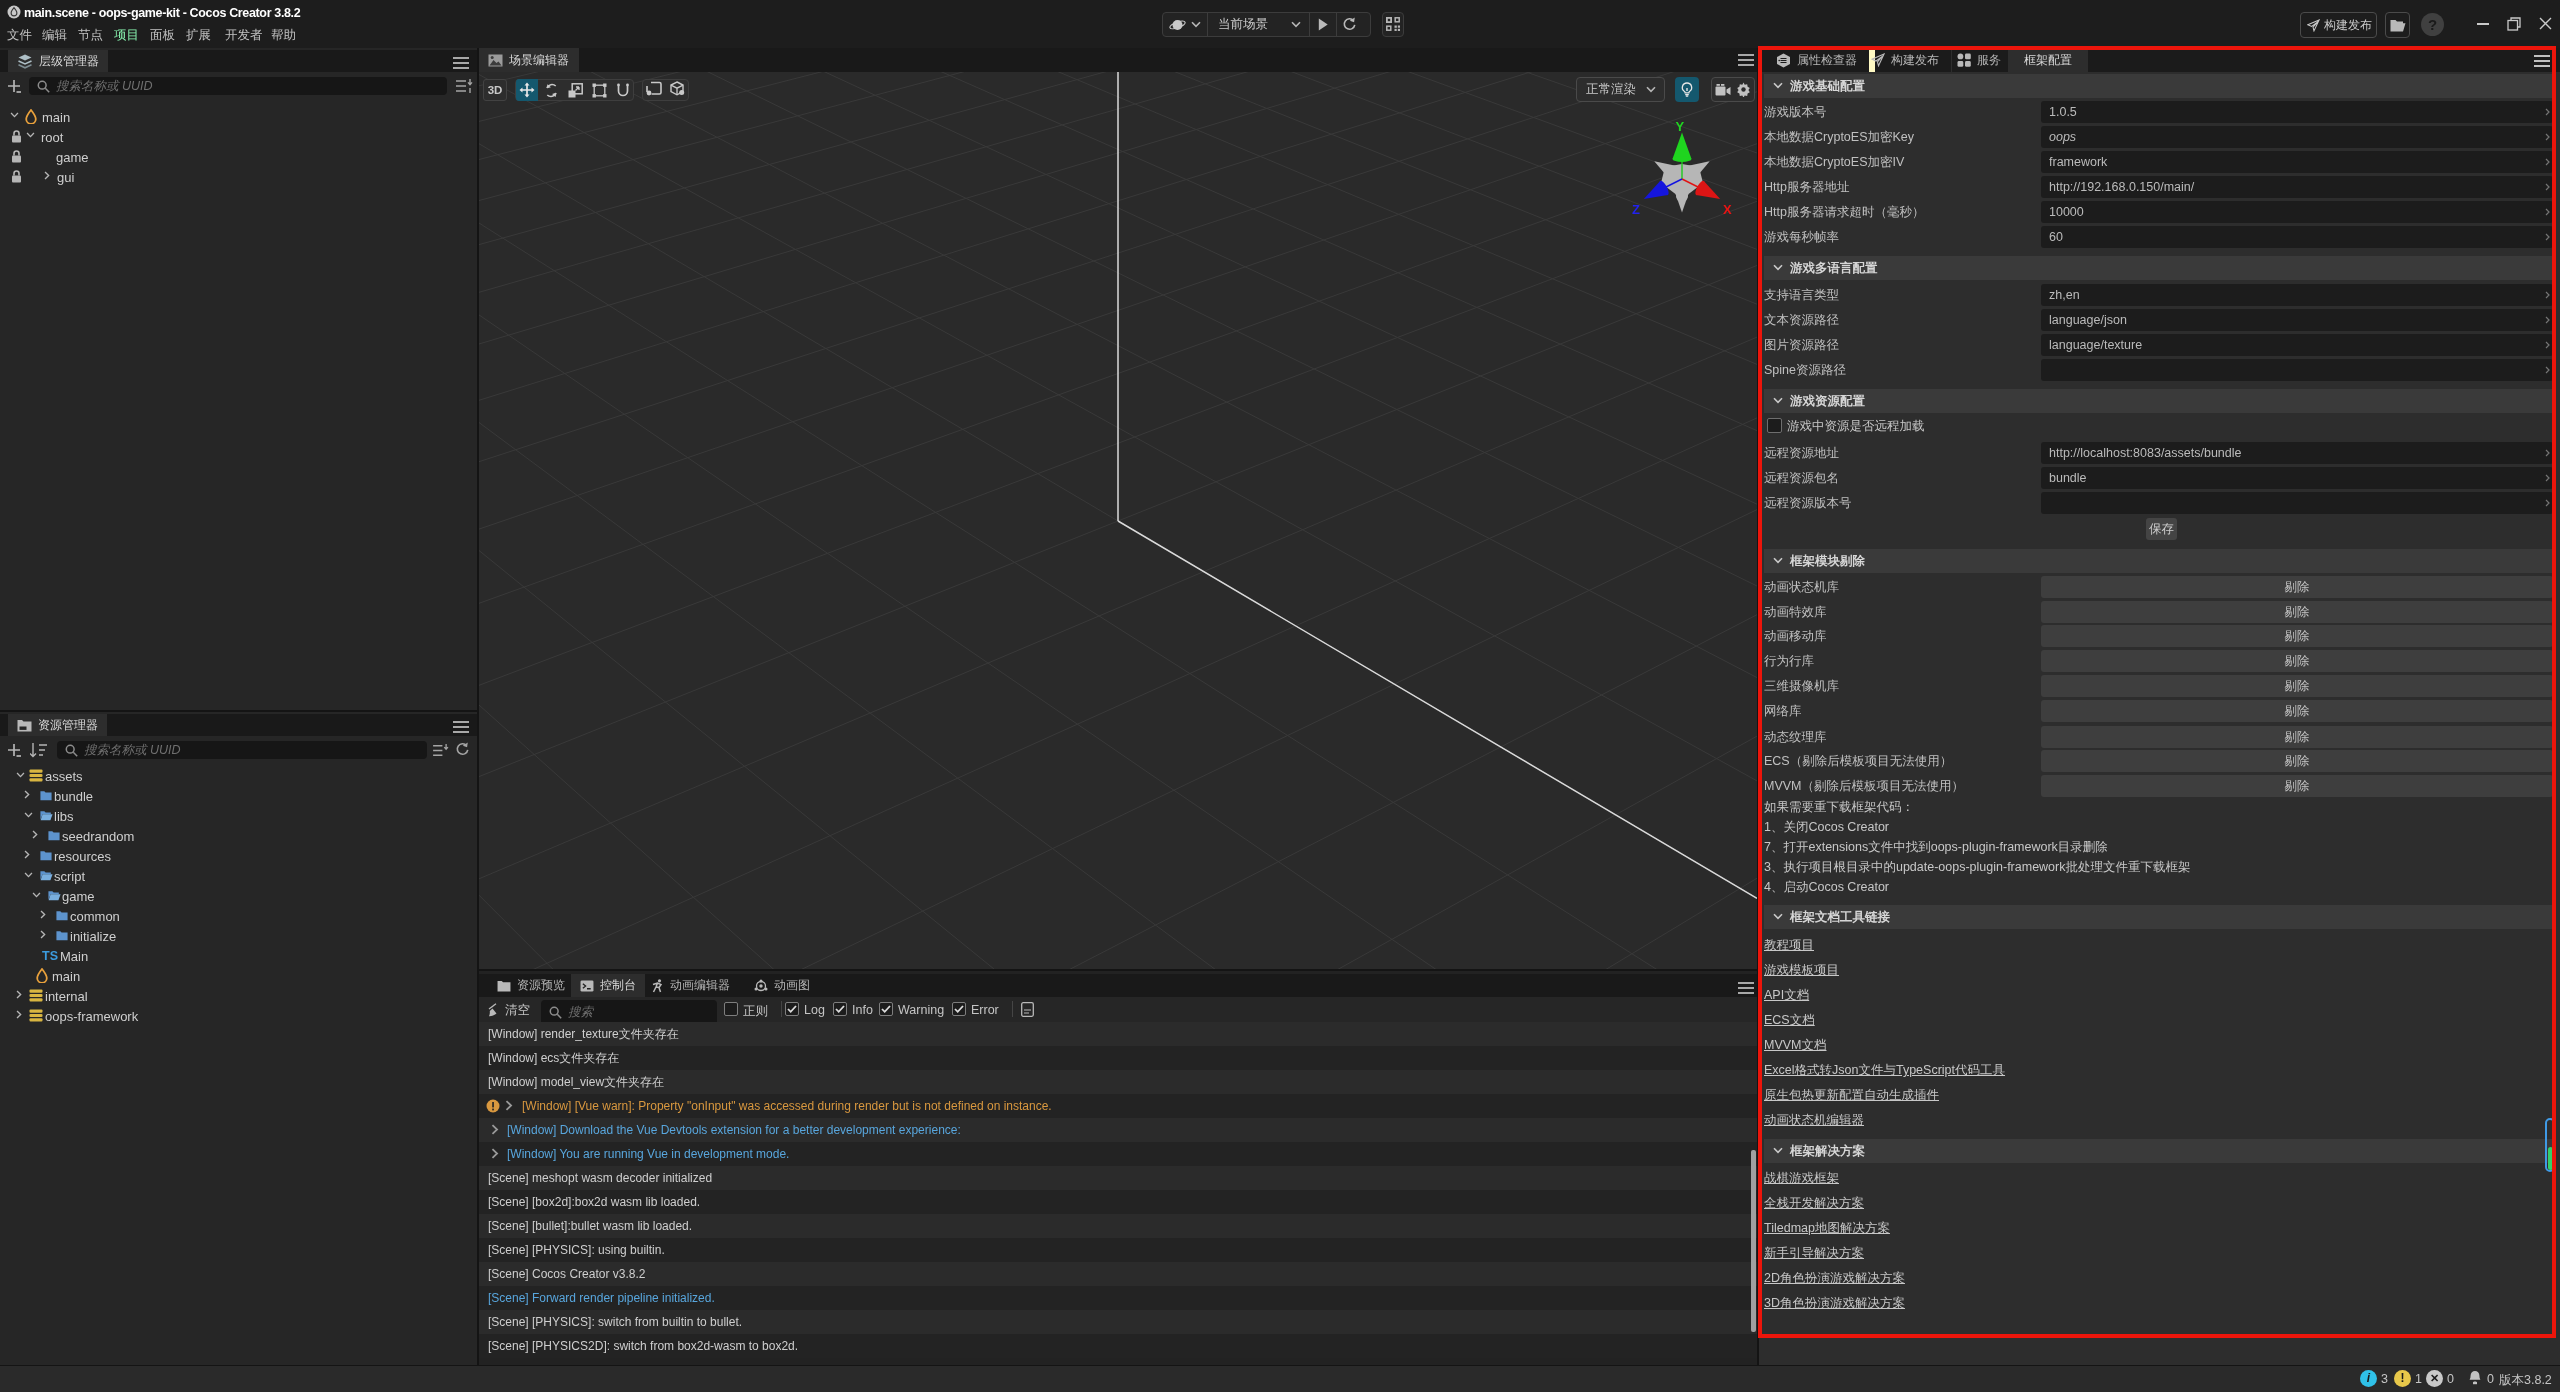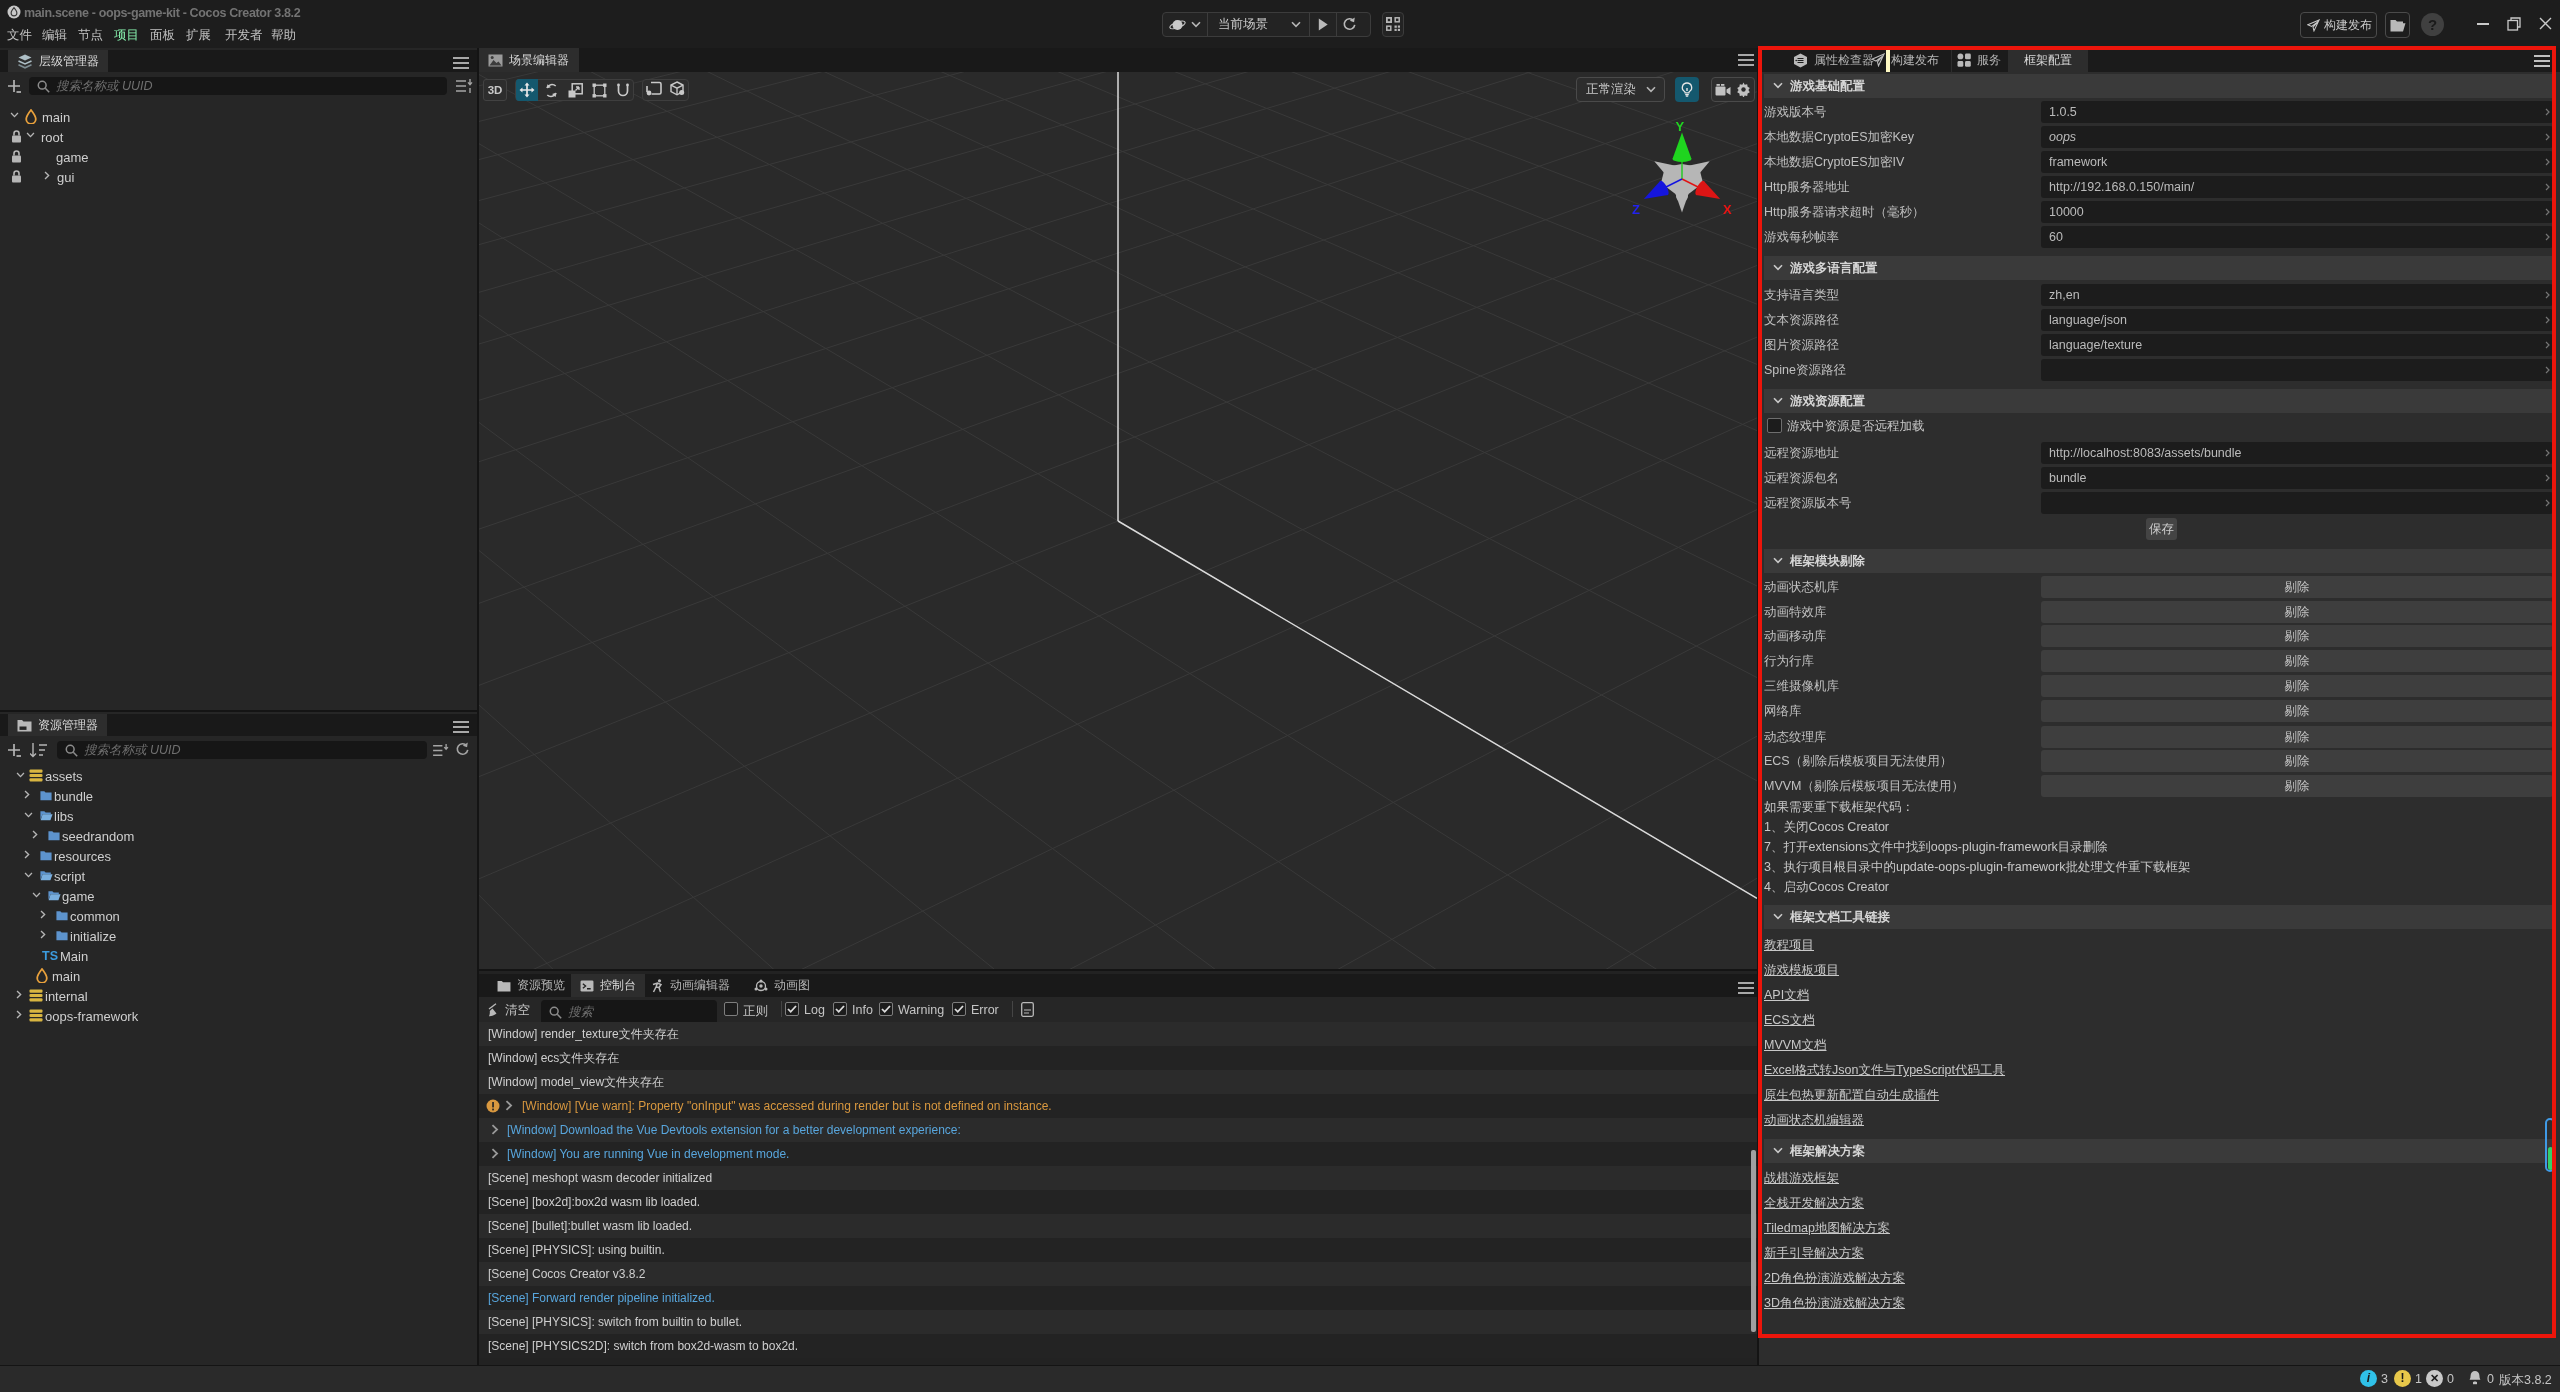--- a/index.html
+++ b/index.html
@@ -15,21 +15,21 @@
 .lnk{position:absolute;left:5px;color:#c8c8c8;font-size:12.5px;text-decoration:underline;}
 .itxt{position:absolute;left:5px;color:#c8c8c8;font-size:12.5px;}
 .logrow{position:absolute;left:0;width:100%;height:24px;color:#cfcfcf;font-size:12px;line-height:24px;}
 </style></head><body>
 <div id="page">
 <div class="abs" style="left:0;top:0;width:2560px;height:48px;background:#1d1d1d;">
 <svg class="abs" style="left:7px;top:5px;" width="14" height="14" viewBox="0 0 14 14">
         <circle cx="7" cy="7" r="6.5" fill="#c8c8c8"></circle>
         <path d="M7 2.6C7 2.6 4.1 6.1 4.1 8a2.9 2.9 0 0 0 5.8 0C9.9 6.1 7 2.6 7 2.6Z" fill="none" stroke="#3a3a3a" stroke-width="1.1"></path>
       </svg>
-<div class="abs" style="left:24px;top:6px;font-size:12.5px;font-weight:bold;color:#737373;letter-spacing:-0.35px;">main.scene - oops-game-kit - Cocos Creator 3.8.2</div>
+<div class="abs" style="left:24px;top:6px;font-size:12.5px;font-weight:bold;color:#ffffff;letter-spacing:-0.35px;">main.scene - oops-game-kit - Cocos Creator 3.8.2</div>
 <div class="abs" style="left:7px;top:27px;font-size:12.5px;color:#c2c2c2;">文件</div>
 <div class="abs" style="left:42px;top:27px;font-size:12.5px;color:#c2c2c2;">编辑</div>
 <div class="abs" style="left:78px;top:27px;font-size:12.5px;color:#c2c2c2;">节点</div>
 <div class="abs" style="left:114px;top:27px;font-size:12.5px;color:#86efac;">项目</div>
 <div class="abs" style="left:150px;top:27px;font-size:12.5px;color:#c2c2c2;">面板</div>
 <div class="abs" style="left:186px;top:27px;font-size:12.5px;color:#c2c2c2;">扩展</div>
 <div class="abs" style="left:225px;top:27px;font-size:12.5px;color:#c2c2c2;">开发者</div>
 <div class="abs" style="left:271px;top:27px;font-size:12.5px;color:#c2c2c2;">帮助</div>
 <div class="abs" style="left:1162px;top:12px;width:209px;height:25px;background:#232323;border:1px solid #3c3c3c;border-radius:4px;display:flex;align-items:center;">
 <svg width="17" height="16" style="margin-left:6px;" viewBox="0 0 17 16">
@@ -503,21 +503,21 @@
 <div class="logrow" style="top:339px;background:#2b2b2b;">
         <span class="abs" style="left:9px;color:#cfcfcf;line-height:24px;">[Scene] [PHYSICS]: switch from builtin to bullet.</span>
       </div>
 <div class="logrow" style="top:363px;background:#232323;">
         <span class="abs" style="left:9px;color:#cfcfcf;line-height:24px;">[Scene] [PHYSICS2D]: switch from box2d-wasm to box2d.</span>
       </div>
 <div class="abs" style="left:1272px;top:179px;width:5px;height:182px;background:#a0a0a0;border-radius:2px;"></div>
 </div>
 <div class="abs" style="left:1759px;top:48px;width:801px;height:1317px;background:#2d2d2d;">
 <div class="abs" style="left:0;top:0;width:801px;height:24px;background:#1b1b1b;">
-<div class="tab" style="left:22px;padding:0 12px;border-right:4px solid #fef9c3;"><svg width="15" height="15" viewBox="0 0 15 15" style="margin-right:6px;">
+<div class="tab" style="left:5px;padding:0 12px;border-right:6px solid #fef9c3;"><svg width="15" height="15" viewBox="0 0 15 15" style="margin-right:6px;">
             <path d="M7.5 0.5L14 4v7L7.5 14.5L1 11V4Z" fill="#b9b9b9"></path>
             <path d="M4.5 5.5h6M4.5 7.5h6M4.5 9.5h6" stroke="#1b1b1b" stroke-width="1.2"></path>
             <circle cx="3.2" cy="7.5" r="0.8" fill="#1b1b1b"></circle>
           </svg>属性检查器</div>
 <div class="tab" style="left:100px;padding:0 12px;border-right:1px solid #2d2d2d;"><svg width="14" height="14" viewBox="0 0 14 14" style="margin-right:6px;">
             <path d="M13 1L1 6.2L5 8L11.5 3.2L6.5 8.8L7.5 12.8Z" fill="none" stroke="#b9b9b9" stroke-width="1.1"></path>
           </svg>构建发布</div>
 <div class="tab" style="left:186px;padding:0 12px;border-right:1px solid #2d2d2d;"><svg width="14" height="14" viewBox="0 0 14 14" style="margin-right:6px;">
             <circle cx="3.4" cy="3.4" r="2.9" fill="#b9b9b9"></circle>
             <rect x="8 " y="0.5" width="5.8" height="5.8" rx="1.4" fill="#b9b9b9"></rect>

